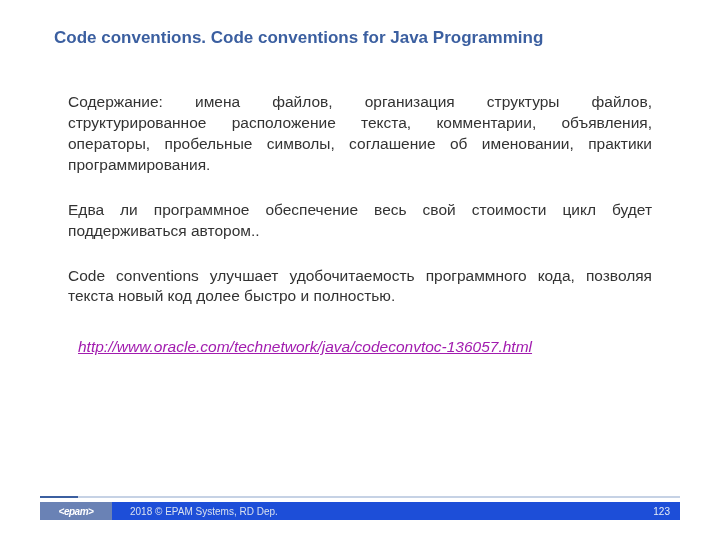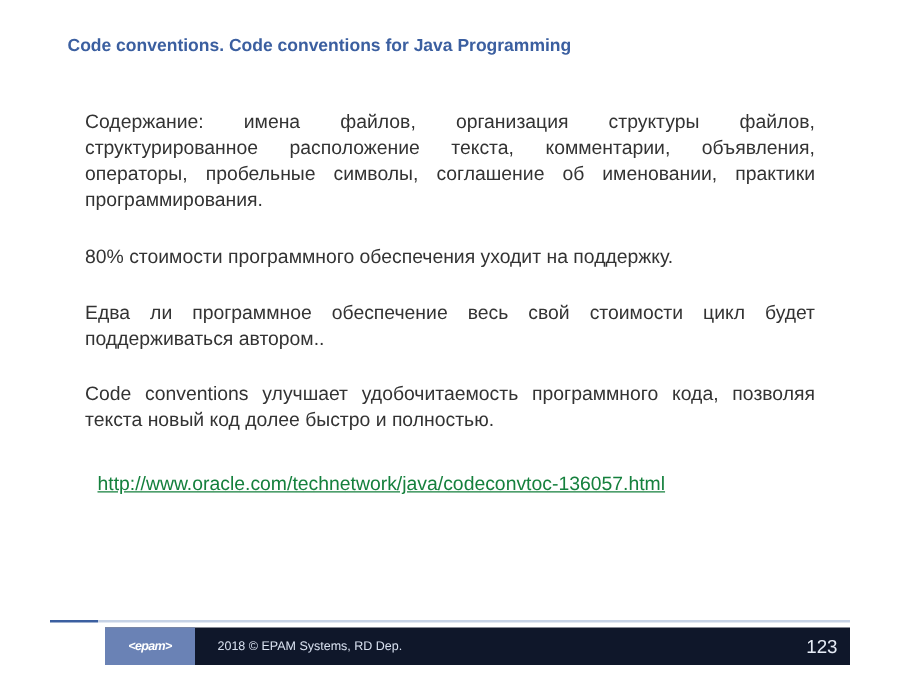--- a/index.html
+++ b/index.html
@@ -12,41 +12,42 @@
     overflow: hidden;
   }
   .slide {
     width: 100%;
     height: 100%;
     position: relative;
     padding: 28px 54px 0 54px;
   }
   .title {
     color: #3b5fa0;
-    font-size: 14px;
+    font-size: 17px;
     font-weight: bold;
     margin-bottom: 44px;
   }
   .content {
     color: #333333;
     font-size: 15.5px;
     line-height: 1.35;
     padding: 0 14px 0 14px;
   }
   .para {
     margin-bottom: 24px;
     text-align: justify;
   }
   .link {
-    color: #15803d;
+    color: #a21caf;
     text-decoration: underline;
     font-size: 15.5px;
     display: inline-block;
     margin-top: 6px;
     margin-left: 10px;
+    font-style: italic;
   }
   .footer {
     position: absolute;
     left: 0;
     bottom: 16px;
     width: 100%;
     height: 28px;
   }
   .footer-rule {
     position: absolute;
@@ -54,58 +55,56 @@
     left: 40px;
     right: 40px;
     height: 2px;
     background: linear-gradient(to right, #3b5fa0 0%, #3b5fa0 6%, #c6d2e5 6%, #c6d2e5 100%);
   }
   .footer-bar {
     position: absolute;
     top: 6px;
     left: 40px;
     right: 40px;
-    height: 30px;
-    background: #0f172a;
+    height: 18px;
+    background: #1d4ed8;
     display: flex;
     align-items: center;
     color: #d8e0ef;
     font-size: 10px;
-    margin-left: 44px;
   }
   .logo-chip {
     width: 72px;
     height: 100%;
     background: #6a82b5;
     display: flex;
     align-items: center;
     justify-content: center;
     color: #ffffff;
     font-weight: bold;
     font-style: italic;
     font-size: 10px;
     letter-spacing: -0.5px;
     margin-right: 18px;
   }
   .footer-text { flex: 1; }
   .page-num {
     padding-right: 10px;
-    font-size: 15px;
+    font-size: 10px;
     color: #e6ecf6;
   }
 </style>
 </head>
 <body>
 
 <div class="slide">
   <div class="title">Code conventions. Code conventions for Java Programming</div>
 
   <div class="content">
     <div class="para">Содержание: имена файлов, организация структуры файлов, структурированное расположение текста, комментарии, объявления, операторы, пробельные символы, соглашение об именовании, практики программирования.</div>
-    <div class="para">80% стоимости программного обеспечения уходит на поддержку.</div>
     <div class="para">Едва ли программное обеспечение весь свой стоимости цикл будет поддерживаться автором..</div>
     <div class="para">Code conventions  улучшает удобочитаемость программного кода, позволяя текста новый код долее быстро и полностью.</div>
     <a class="link" href="#">http://www.oracle.com/technetwork/java/codeconvtoc-136057.html</a>
   </div>
 
   <div class="footer">
     <div class="footer-rule"></div>
     <div class="footer-bar">
       <div class="logo-chip">&lt;epam&gt;</div>
       <div class="footer-text">2018 © EPAM Systems, RD Dep.</div>

